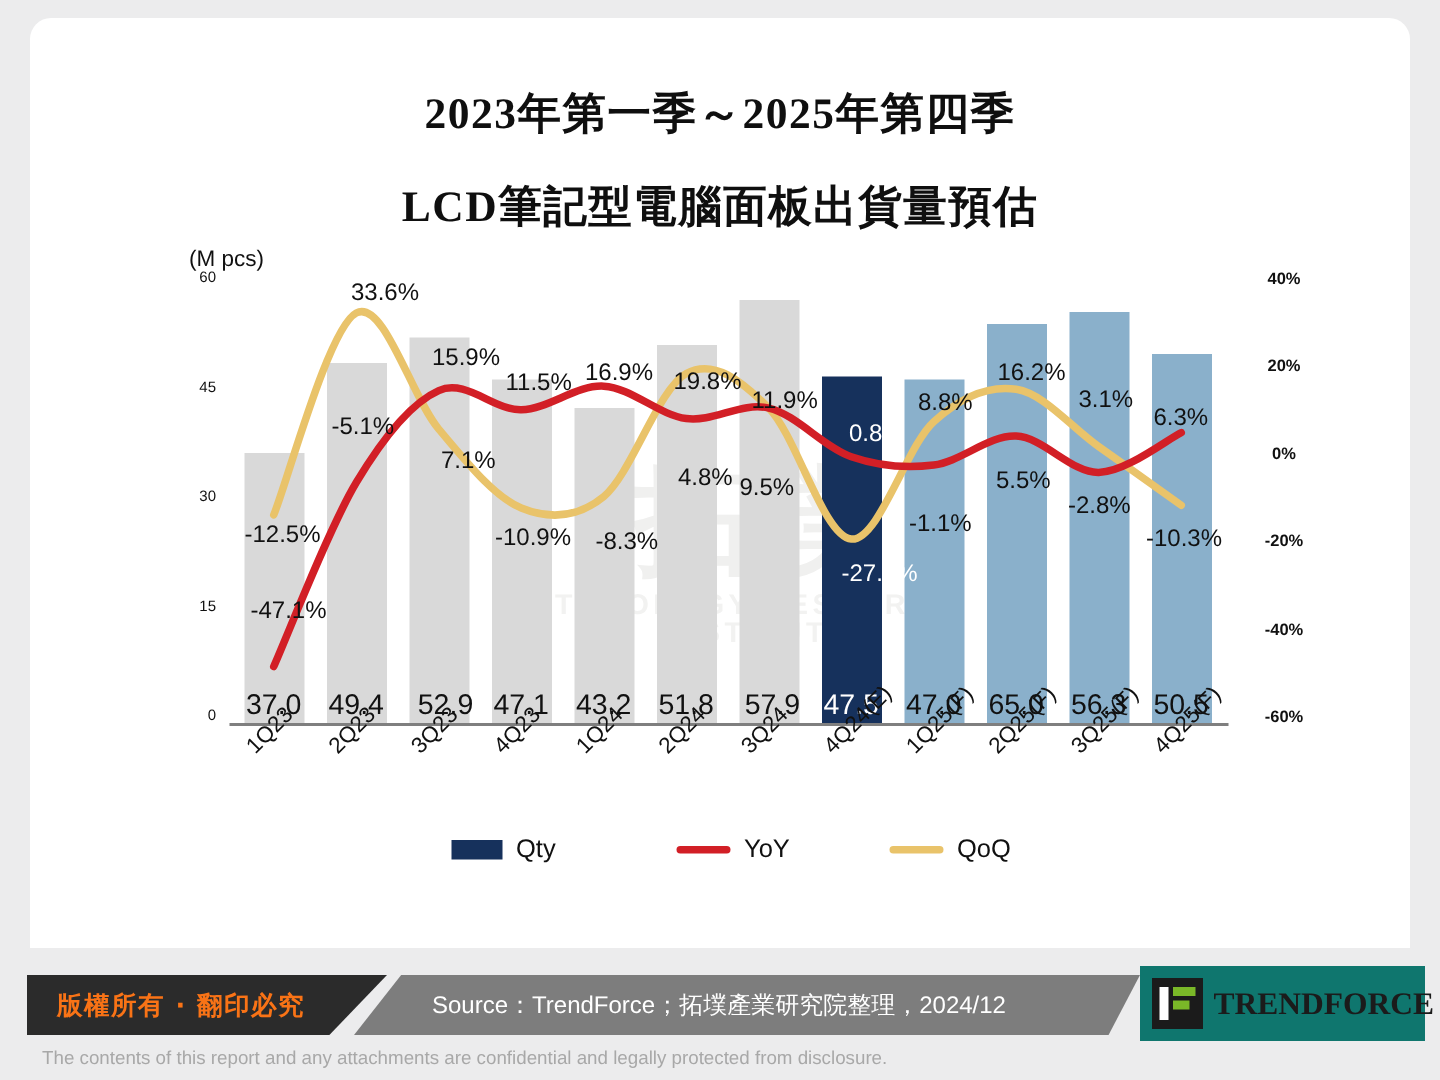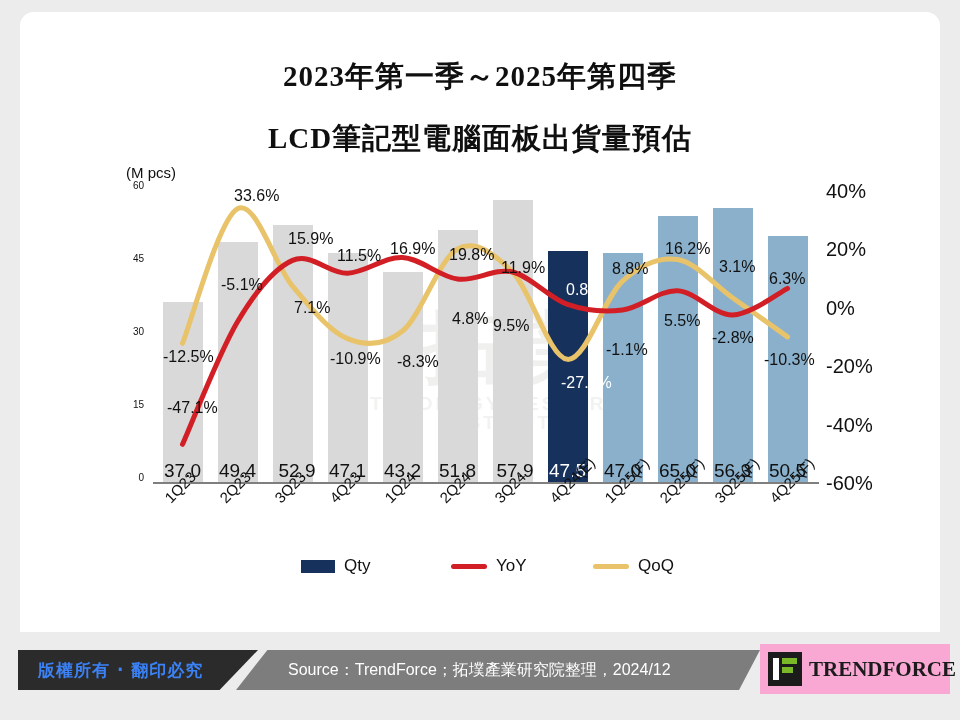--- a/index.html
+++ b/index.html
@@ -24,21 +24,21 @@
   .plot{
     position:absolute;left:135px;top:178px;width:660px;height:292px;
   }
   .axis-unit{
     position:absolute;left:106px;top:152px;font-size:15px;color:#111;
   }
   .ytick{
     position:absolute;width:46px;text-align:right;font-size:10px;color:#111;
   }
   .y2tick{
-    position:absolute;width:60px;text-align:left;font-size:20px;color:#111;
+    position:absolute;width:60px;text-align:center;font-size:11px;color:#111;font-weight:bold;
   }
   .baseline{
     position:absolute;left:133px;top:470px;width:666px;height:2px;background:#7f7f7f;
   }
   
   .bar{
     position:absolute;bottom:0;width:40px;
   }
   .bar.gray{background:#d9d9d9;}
   .bar.navy{background:#16315c;}
@@ -73,32 +73,32 @@
     text-align:center;line-height:1.0;pointer-events:none;
   }
   .wm small{display:block;font-size:19px;letter-spacing:3px;margin-top:8px;color:#f2f2f1;}
   
   .footer{position:absolute;left:0;top:632px;width:960px;height:88px;background:#ececed;}
   .fbar-dark{
     position:absolute;left:18px;top:18px;width:240px;height:40px;background:#2b2b2b;
     -webkit-clip-path:polygon(0 0,100% 0,84% 100%,0 100%);clip-path:polygon(0 0,100% 0,84% 100%,0 100%);
   }
   .fbar-dark span{
-    position:absolute;left:20px;top:9px;color:#3b82f6;font-size:17px;font-weight:bold;letter-spacing:1px;
+    position:absolute;left:20px;top:9px;color:#f97316;font-size:17px;font-weight:bold;letter-spacing:1px;
     font-family:"DejaVu Sans", sans-serif;
   }
   .fbar-gray{
     position:absolute;left:236px;top:18px;width:524px;height:40px;background:#7d7d7d;
     -webkit-clip-path:polygon(6% 0,100% 0,96% 100%,0 100%);clip-path:polygon(6% 0,100% 0,96% 100%,0 100%);
   }
   .fbar-gray span{
     position:absolute;left:52px;top:10px;color:#fff;font-size:16px;
   }
   .logo{
-    position:absolute;left:760px;top:12px;width:190px;height:50px;background:#f9a8d4;
+    position:absolute;left:760px;top:12px;width:190px;height:50px;background:#0f766e;
     display:flex;align-items:center;gap:7px;padding-left:8px;box-sizing:border-box;
   }
   .logo-mark{
     width:34px;height:34px;background:#1b1b1b;position:relative;flex:none;
   }
   .logo-mark i{position:absolute;background:#7ab828;display:block;}
   .logo-mark i.a{left:14px;top:6px;width:15px;height:6px;}
   .logo-mark i.b{left:14px;top:15px;width:11px;height:6px;}
   .logo-mark i.c{left:5px;top:6px;width:6px;height:22px;background:#ffffff;}
   .logo-txt{font-family:"Liberation Serif", serif;font-size:21px;font-weight:bold;color:#1b1b1b;letter-spacing:0px;}
@@ -241,13 +241,14 @@
     <span>Source：TrendForce；拓墣產業研究院整理，2024/12</span>
   </div>
   <div class="logo">
     <span class="logo-mark">
       <i class="c"></i>
         <i class="a"></i>
         <i class="b"></i>
     </span>
     <span class="logo-txt">TRENDFORCE</span>
   </div>
+  <div class="disclaimer">The contents of this report and any attachments are confidential and legally protected from disclosure.</div>
 </div>
 
 </body></html>

